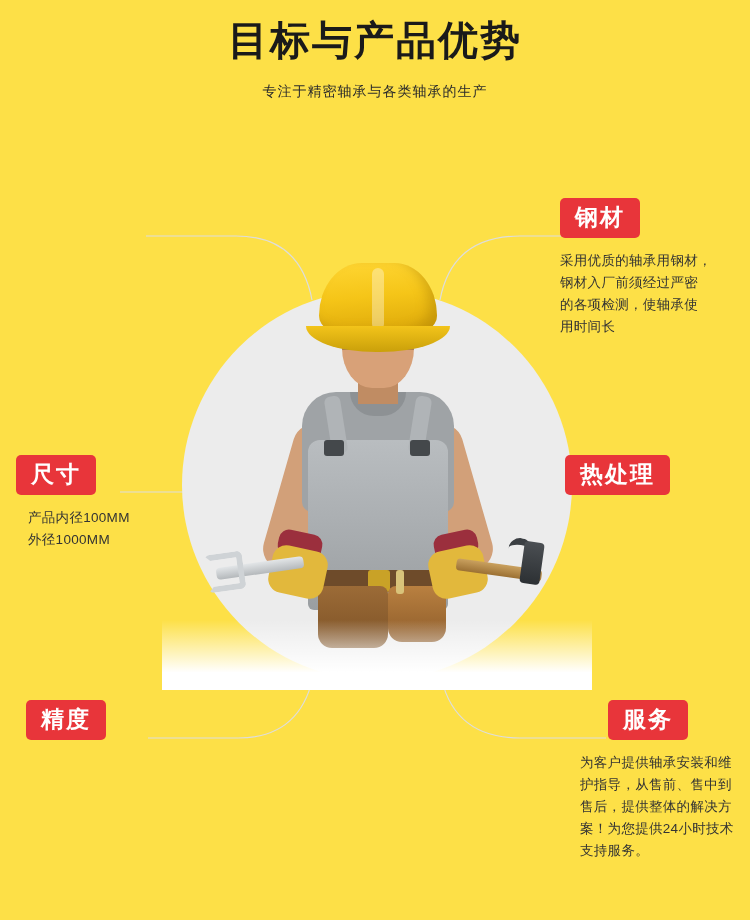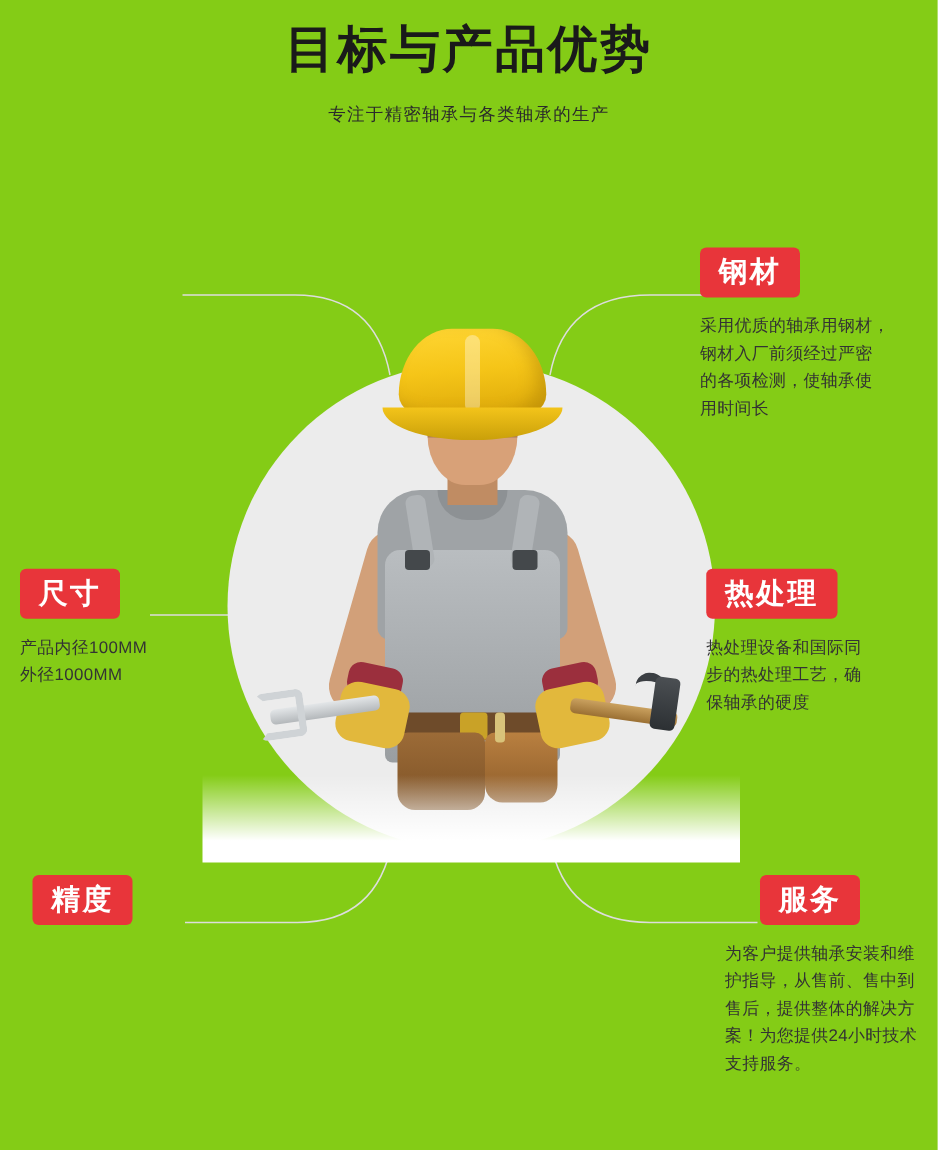--- a/index.html
+++ b/index.html
@@ -12,21 +12,21 @@
     background: #ffffff;
     font-family: "Liberation Sans", sans-serif;
     overflow: hidden;
     position: relative;
   }
 
   .page {
     position: relative;
     width: 750px;
     height: 920px;
-    background: #84cc16;
+    background: #fde047;
     overflow: hidden;
   }
 
   
   .header {
     position: absolute;
     top: 0;
     left: 0;
     width: 750px;
     text-align: center;
@@ -347,21 +347,21 @@
     letter-spacing: .3px;
     white-space: pre-line;
   }
 
   .f-zhuanzhu { left: 22px;  top: 198px;  width: 210px; }
   .f-zhuanzhu .feature-body { margin-left: 12px; }
 
   .f-gangcai  { left: 560px; top: 198px;  width: 185px; }
 
   .f-chicun   { left: 16px;  top: 455px;  width: 200px; }
-  .f-chicun .feature-body { margin-left: 0px; }
+  .f-chicun .feature-body { margin-left: 12px; }
 
   .f-rechuli  { left: 565px; top: 455px;  width: 160px; }
   .f-rechuli .feature-body { margin-left: 0px; }
 
   .f-jingdu   { left: 26px;  top: 700px;  width: 210px; }
   .f-jingdu .feature-body { margin-left: -8px; }
 
   .f-fuwu     { left: 608px; top: 700px;  width: 158px; }
   .f-fuwu .feature-body { margin-left: -28px; width: 186px; }
 </style>
@@ -432,23 +432,20 @@
   </div>
 
   <div class="feature f-chicun">
     <span class="badge">尺寸</span>
     <div class="feature-body">产品内径100MM
 外径1000MM</div>
   </div>
 
   <div class="feature f-rechuli">
     <span class="badge">热处理</span>
-    <div class="feature-body">热处理设备和国际同
-步的热处理工艺，确
-保轴承的硬度</div>
   </div>
 
   <div class="feature f-jingdu">
     <span class="badge">精度</span>
   </div>
 
   <div class="feature f-fuwu">
     <span class="badge">服务</span>
     <div class="feature-body">为客户提供轴承安装和维
 护指导，从售前、售中到

